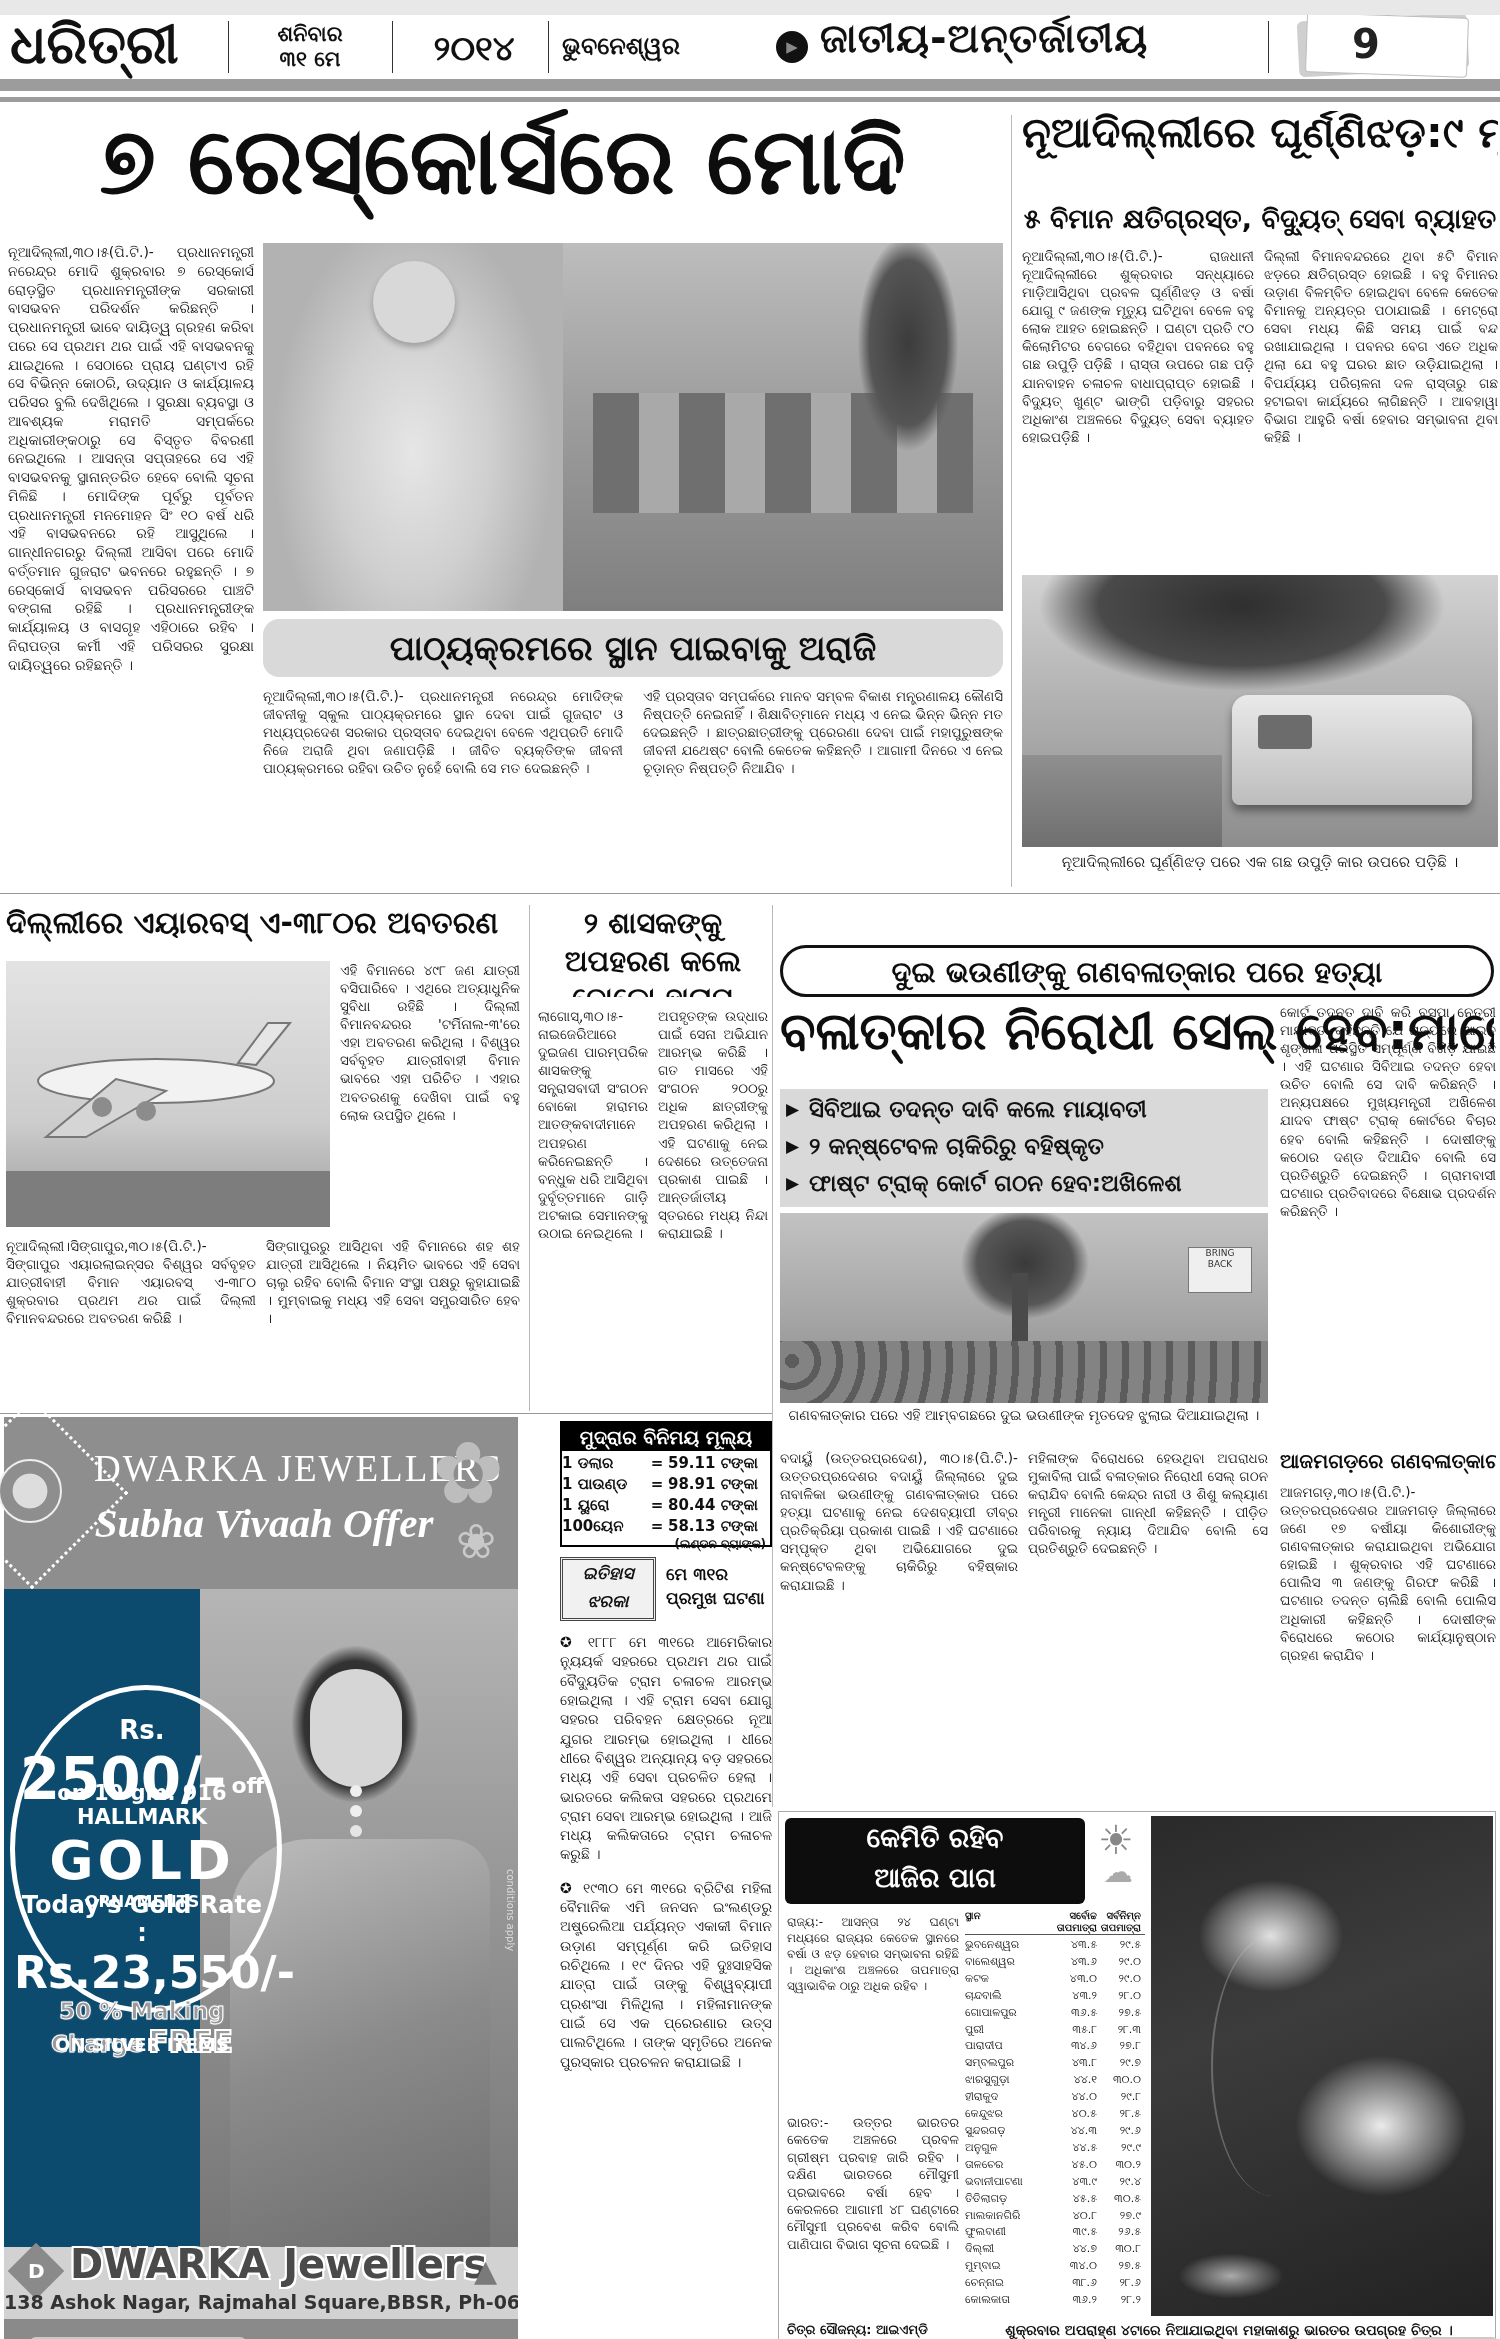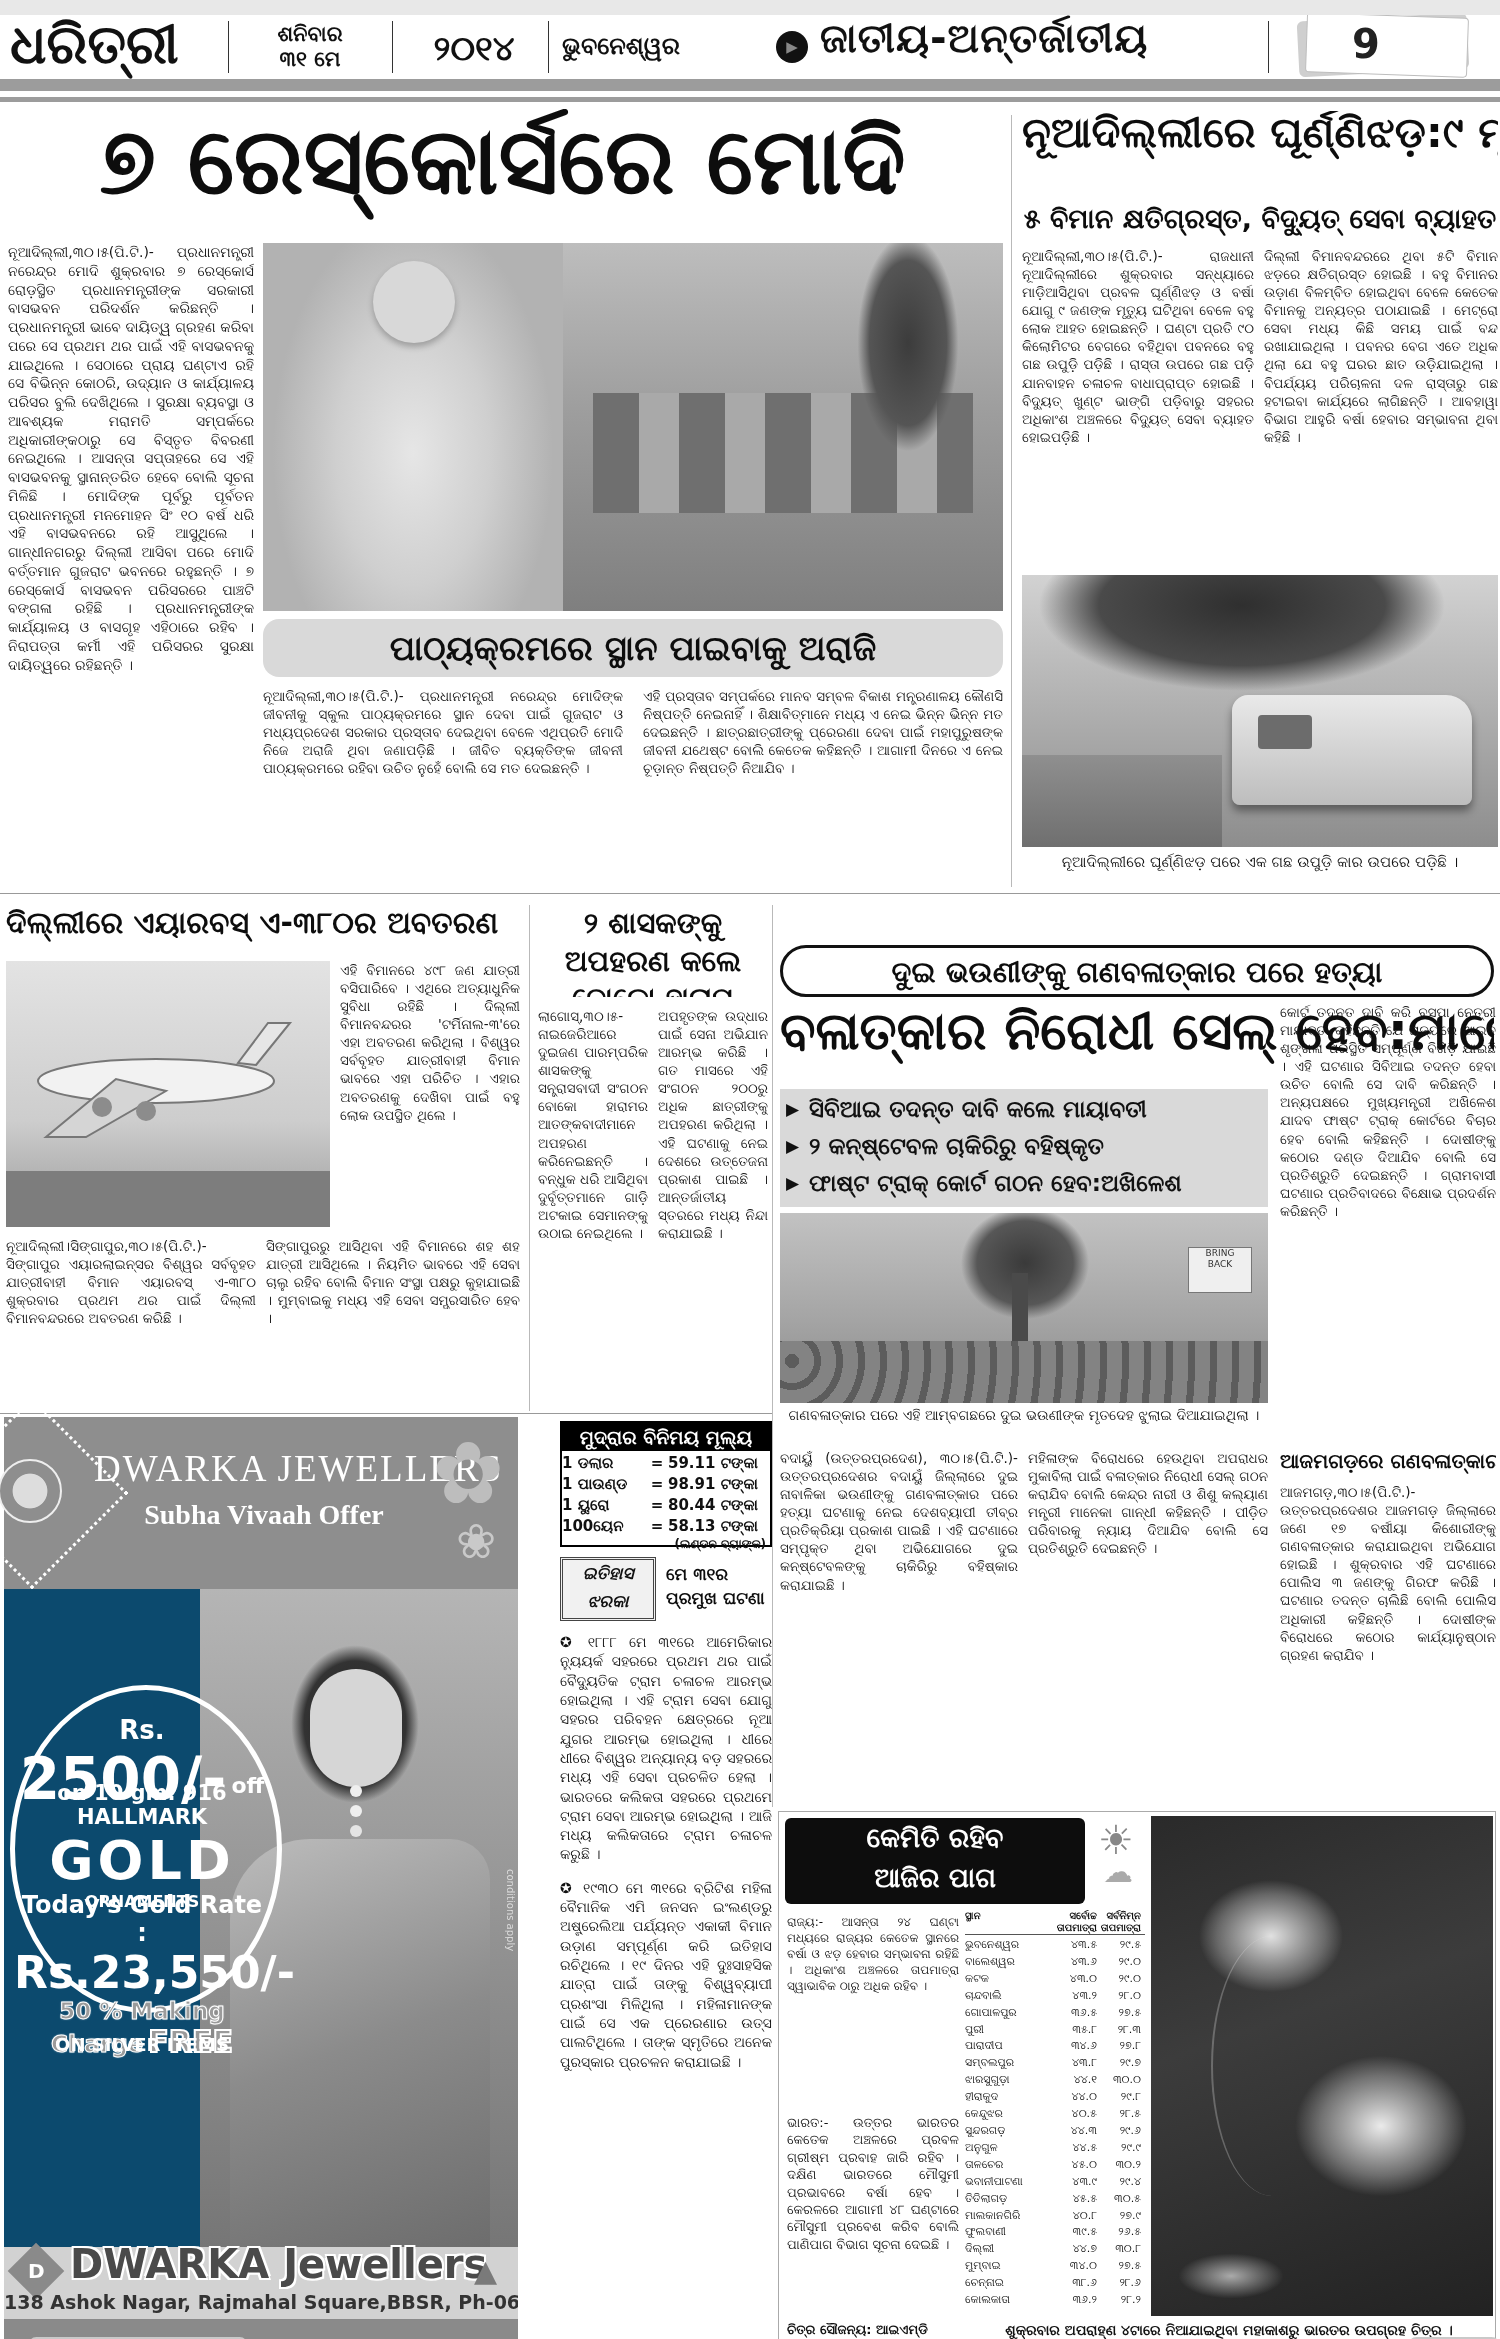--- a/index.html
+++ b/index.html
@@ -149,21 +149,21 @@
   <div class="abs headline centered" style="left:1280px;top:1434px;width:216px;height:30px;font-size:20px;white-space:nowrap;overflow:hidden;">ଆଜମଗଡ଼ରେ ଗଣବଳାତ୍କାର</div>
   <div class="abs body-text" style="left:1280px;top:1468px;width:216px;height:320px;">ଆଜମଗଡ଼,୩୦।୫(ପି.ଟି.)- ଉତ୍ତରପ୍ରଦେଶର ଆଜମଗଡ଼ ଜିଲ୍ଲାରେ ଜଣେ ୧୭ ବର୍ଷୀୟା କିଶୋରୀଙ୍କୁ ଗଣବଳାତ୍କାର କରାଯାଇଥିବା ଅଭିଯୋଗ ହୋଇଛି । ଶୁକ୍ରବାର ଏହି ଘଟଣାରେ ପୋଲିସ ୩ ଜଣଙ୍କୁ ଗିରଫ କରିଛି । ଘଟଣାର ତଦନ୍ତ ଚାଲିଛି ବୋଲି ପୋଲିସ ଅଧିକାରୀ କହିଛନ୍ତି । ଦୋଷୀଙ୍କ ବିରୋଧରେ କଠୋର କାର୍ଯ୍ୟାନୁଷ୍ଠାନ ଗ୍ରହଣ କରାଯିବ ।</div>
 
   <div class="abs hrule" style="left:0;top:1398px;width:772px;height:1px;background:#999;"></div>
 
   <div class="abs" style="left:4px;top:1402px;width:514px;height:933px;background:#999;">
     <div class="abs" style="left:0;top:0;width:514px;height:172px;background:#8e8e8e;">
       <div class="abs" style="left:-40px;top:8px;width:130px;height:130px;border:3px dotted #fff;transform:rotate(45deg);"></div>
       <div class="abs" style="left:-6px;top:42px;width:60px;height:60px;border-radius:50%;border:2px solid #eee;background:radial-gradient(circle,#ddd 0 40%,#8e8e8e 42%);"></div>
       <div class="abs serif centered" style="left:90px;top:30px;width:340px;height:44px;font-size:37px;color:#fff;letter-spacing:2px;white-space:nowrap;">DWARKA JEWELLERS</div>
-      <div class="abs serif centered" style="left:90px;top:82px;width:340px;height:44px;font-size:28px;font-weight:bold;color:#fff;white-space:nowrap;">Subha Vivaah Offer</div>
+      <div class="abs serif centered" style="left:90px;top:82px;width:340px;height:44px;font-size:41px;font-style:italic;font-weight:bold;color:#fff;white-space:nowrap;">Subha Vivaah Offer</div>
       <div class="abs" style="left:428px;top:6px;width:90px;height:110px;font-size:86px;color:#bdbdbd;line-height:100px;">✿</div>
       <div class="abs" style="left:452px;top:96px;width:60px;height:70px;font-size:48px;color:#c9c9c9;">❀</div>
     </div>
 
     <div class="abs" style="left:0;top:172px;width:514px;height:658px;background:#0c4a6e;overflow:hidden;">
 
       <div class="abs" style="left:196px;top:0;width:318px;height:658px;background:linear-gradient(180deg,#b5b5b5 0%,#9a9a9a 40%,#767676 100%);">
         <div class="abs" style="left:70px;top:30px;width:170px;height:210px;background:radial-gradient(ellipse 85px 105px at 85px 105px,#1f1f1f 0%,#333 60%,transparent 75%);"></div>
         <div class="abs" style="left:110px;top:80px;width:92px;height:118px;border-radius:48px;background:#d6d6d6;"></div>
         <div class="abs" style="left:150px;top:196px;width:12px;height:12px;border-radius:50%;background:#efefef;box-shadow:0 20px 0 #efefef,0 40px 0 #e5e5e5;"></div>

